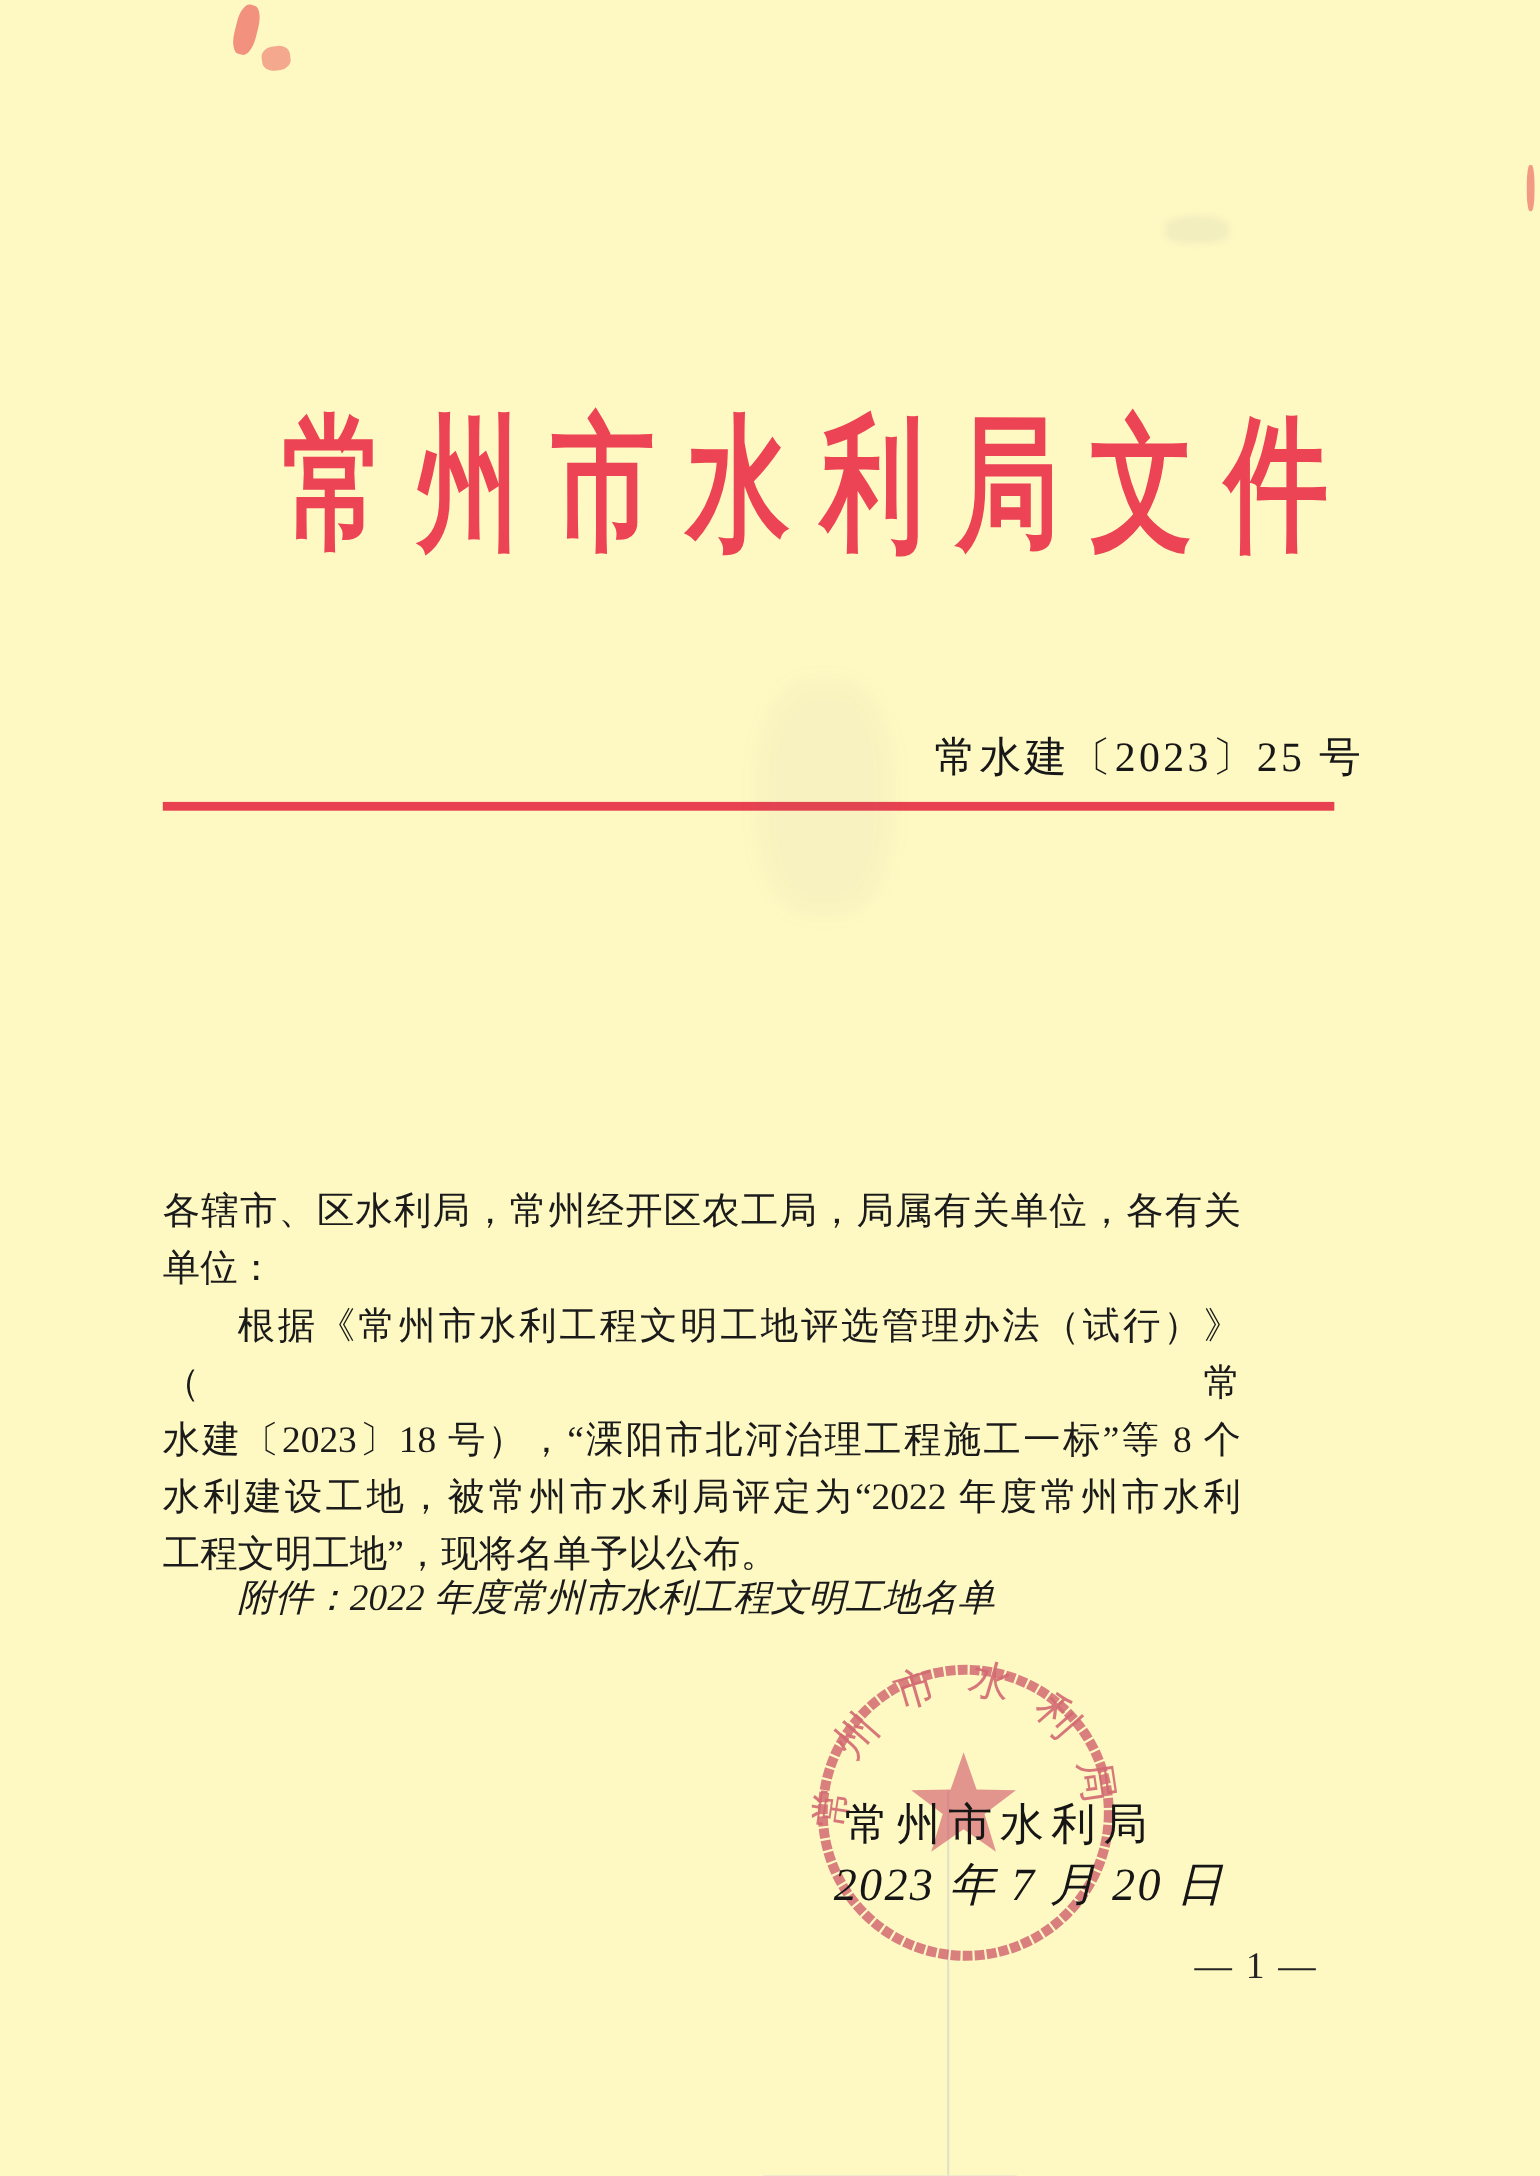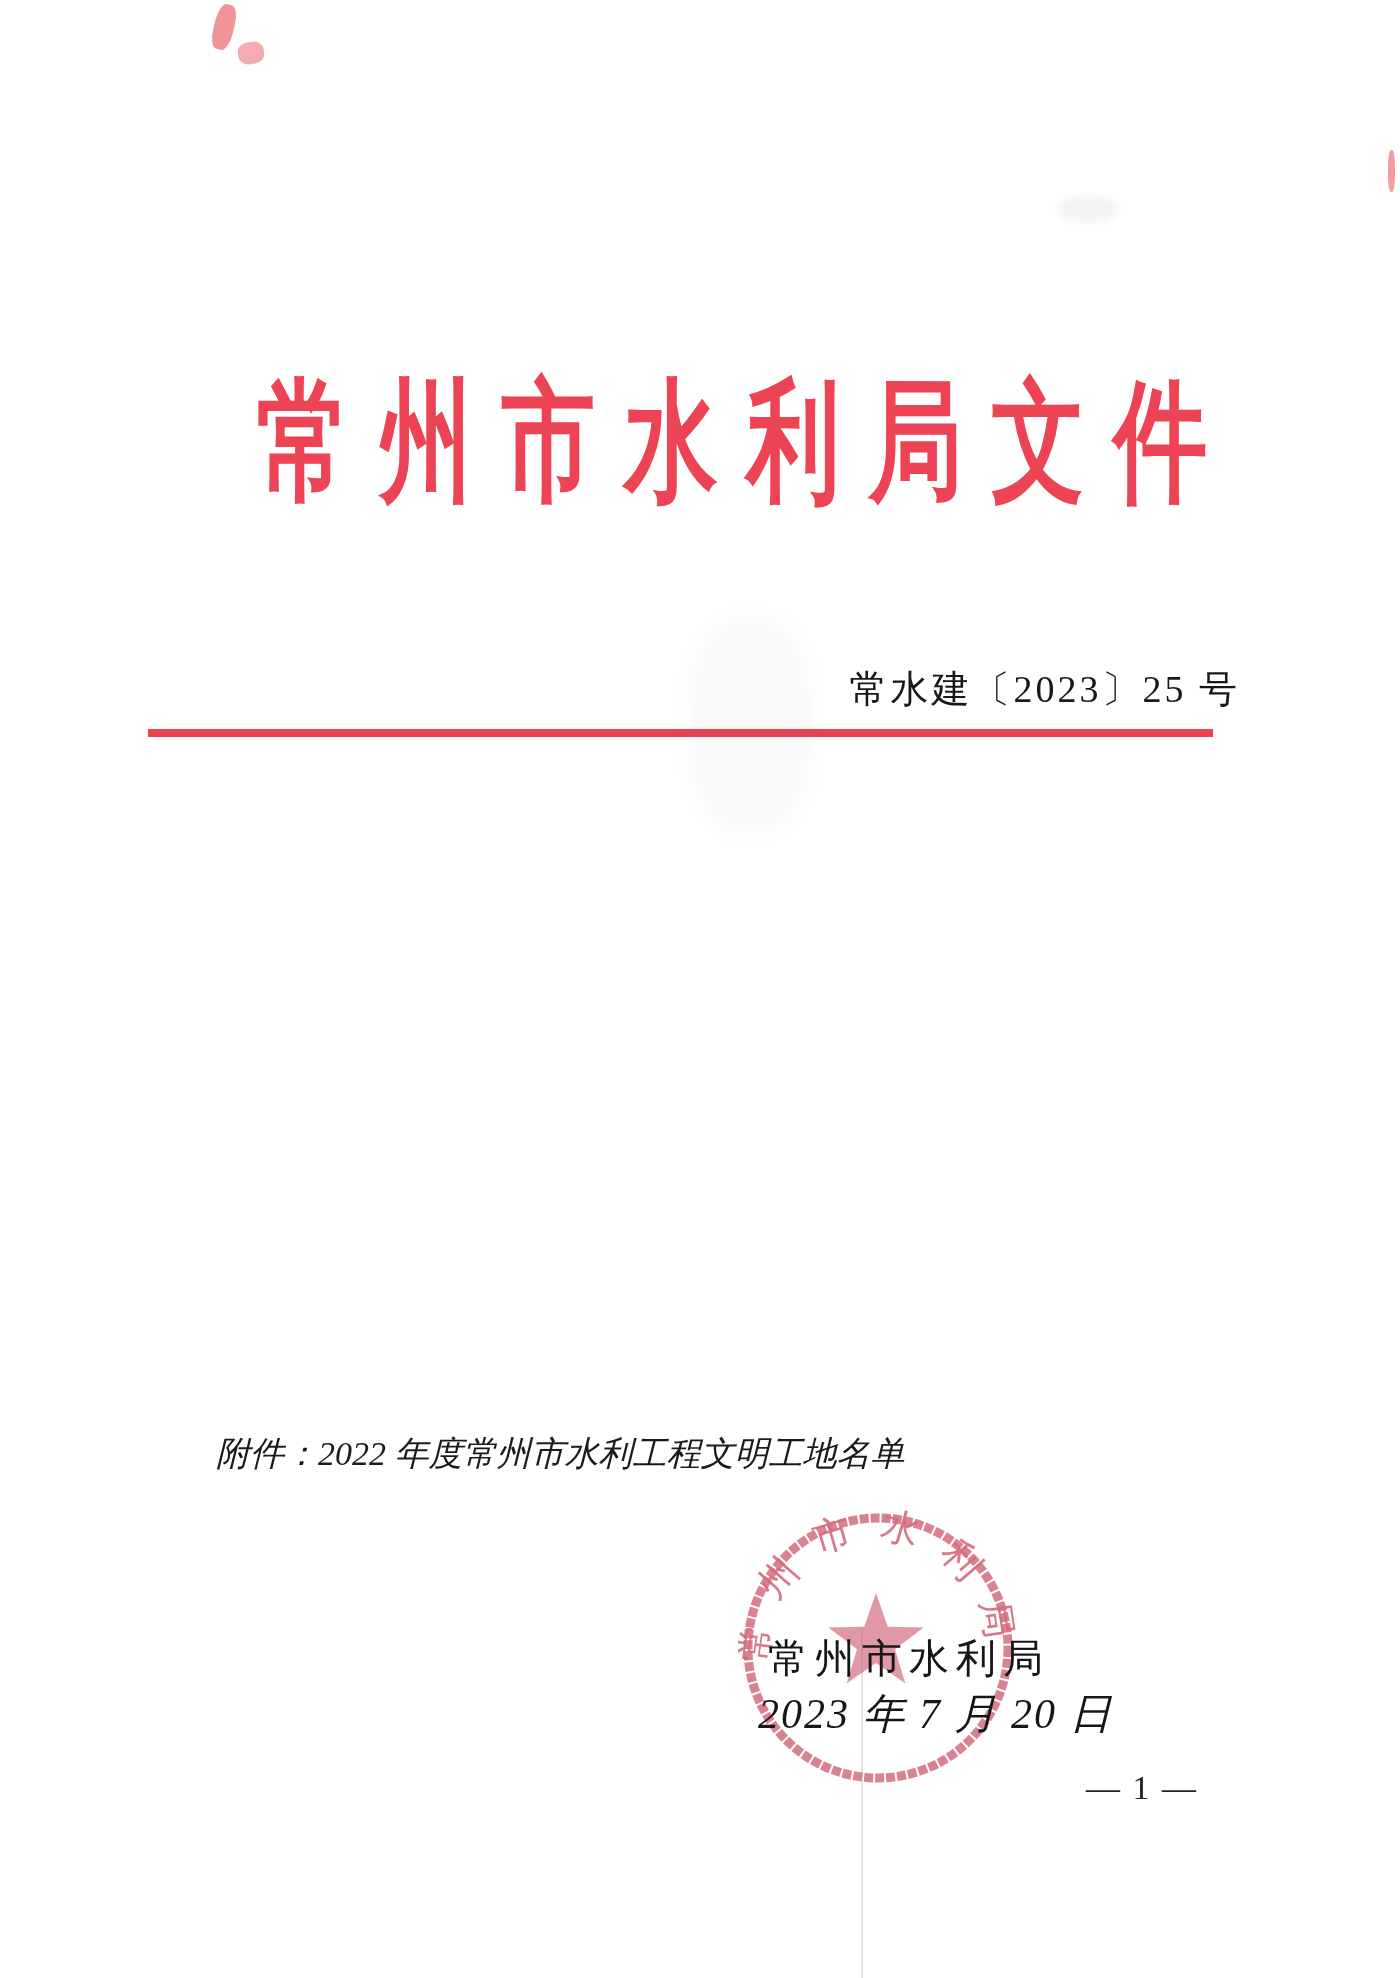--- a/index.html
+++ b/index.html
@@ -1,20 +1,20 @@
 <!DOCTYPE html>
 <html><head>
 <meta charset="utf-8">
 <style>
   html,body{margin:0;padding:0;background:#d9d9d9;}
   .page{
     position:relative;
     width:1400px;height:1978px;
     margin:0 auto;
-    background:#ffffff;
+    background:#fef9c3;
     overflow:hidden;
     font-family:"Liberation Serif","DejaVu Serif",serif;
     color:#1d1d1d;
   }
   
   .red-header{
     position:absolute;left:100px;top:372px;width:1120px;
     text-align:center;
     font-size:130px;font-weight:700;line-height:140px;
     color:#ec4355;
@@ -88,20 +88,28 @@
 
 <div class="page">
 
   <div class="red-header">常州市水利局文件</div>
 
   <div class="doc-number">常水建〔2023〕25 号</div>
 
   <div class="red-rule"></div>
 
 
+  <div class="doc-body">
+    <div class="line jl">各辖市、区水利局，常州经开区农工局，局属有关单位，各有关</div>
+    <div class="line">单位：</div>
+    <div class="line jl indent">根据《常州市水利工程文明工地评选管理办法（试行）》（常</div>
+    <div class="line jl">水建〔2023〕18 号），“溧阳市北河治理工程施工一标”等 8 个</div>
+    <div class="line jl">水利建设工地，被常州市水利局评定为“2022 年度常州市水利</div>
+    <div class="line">工程文明工地”，现将名单予以公布。</div>
+  </div>
 
   <div class="attachment">附件：2022 年度常州市水利工程文明工地名单</div>
 
   <svg class="seal" viewBox="0 0 280 280">
     <circle cx="140" cy="140" r="130" fill="none" stroke="#c94b61" stroke-width="9" stroke-dasharray="9 2" opacity="0.85"></circle>
     <path id="sealArc" d="M 52 205 A 109 109 0 1 1 228 205" fill="none"></path>
     <text font-size="38" fill="#c94b61" letter-spacing="24" opacity="0.9">
       <textPath href="#sealArc" startOffset="50%" text-anchor="middle">常州市水利局</textPath>
     </text>
     <polygon points="138,85 149.8,118.8 185.6,119.6 157,141.2 167.4,175.5 138,155 108.6,175.5 119,141.2 90.4,119.6 126.2,118.8" fill="#cd5068" opacity="0.72"></polygon>

